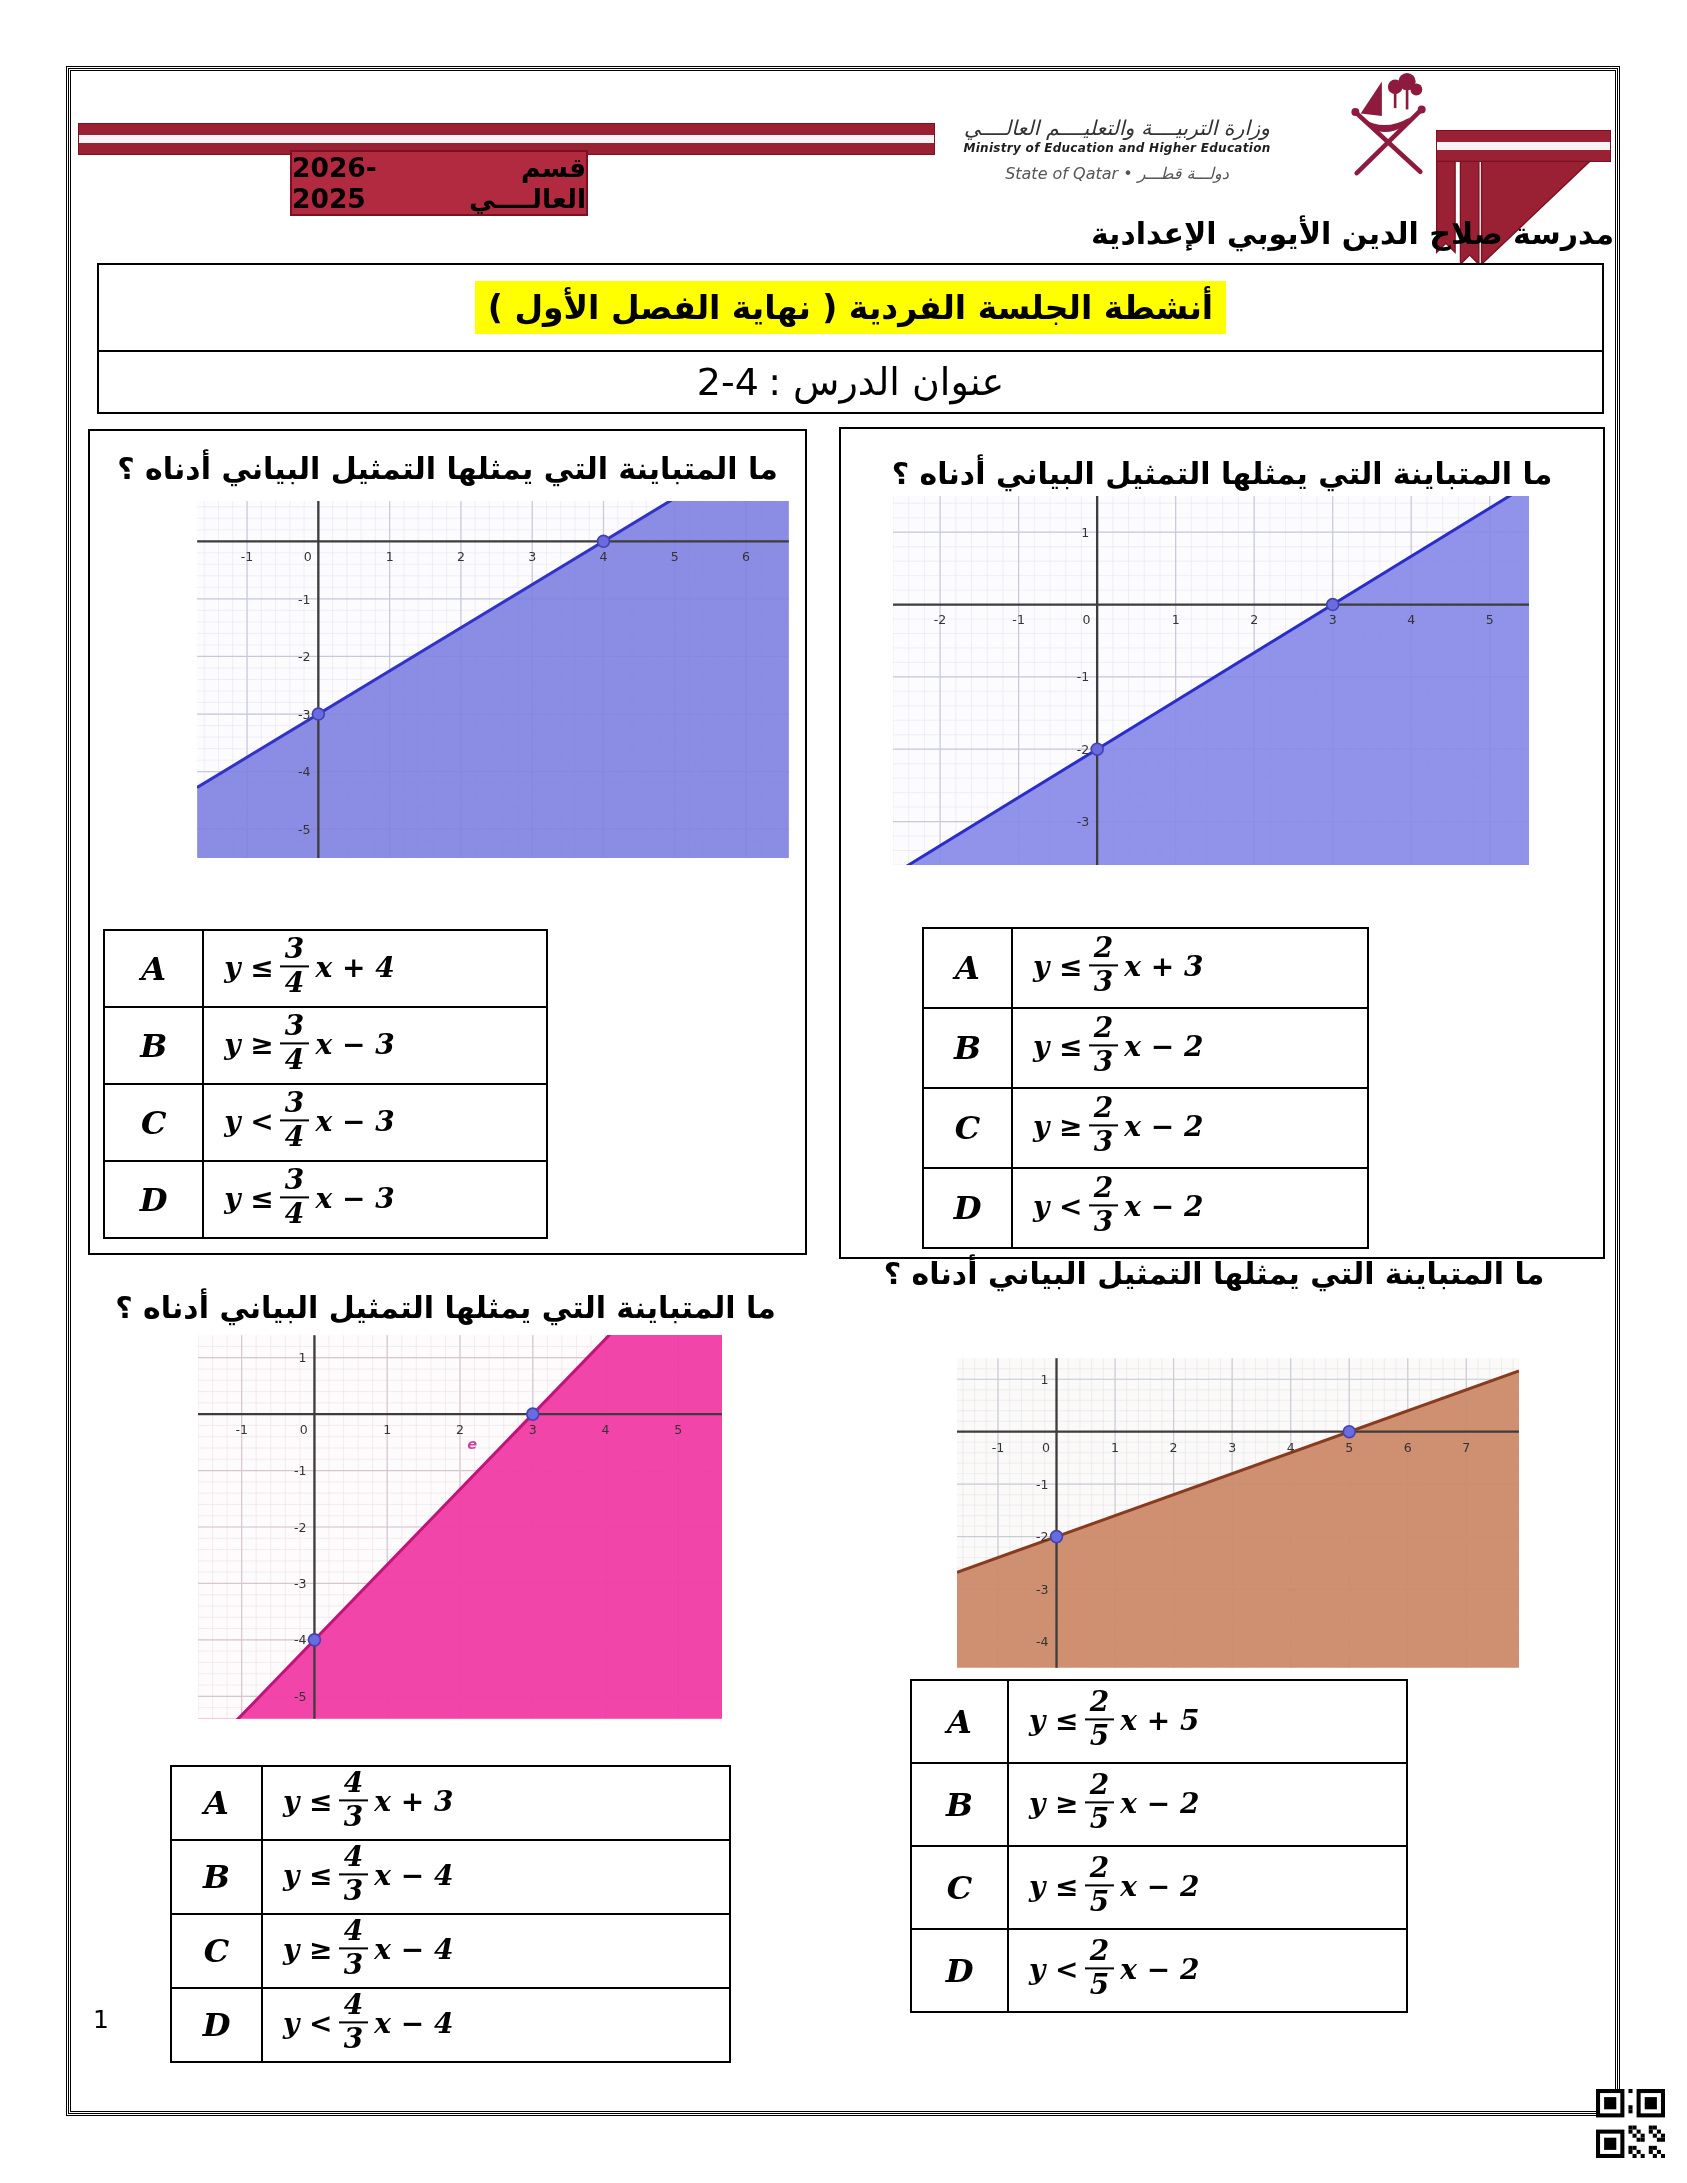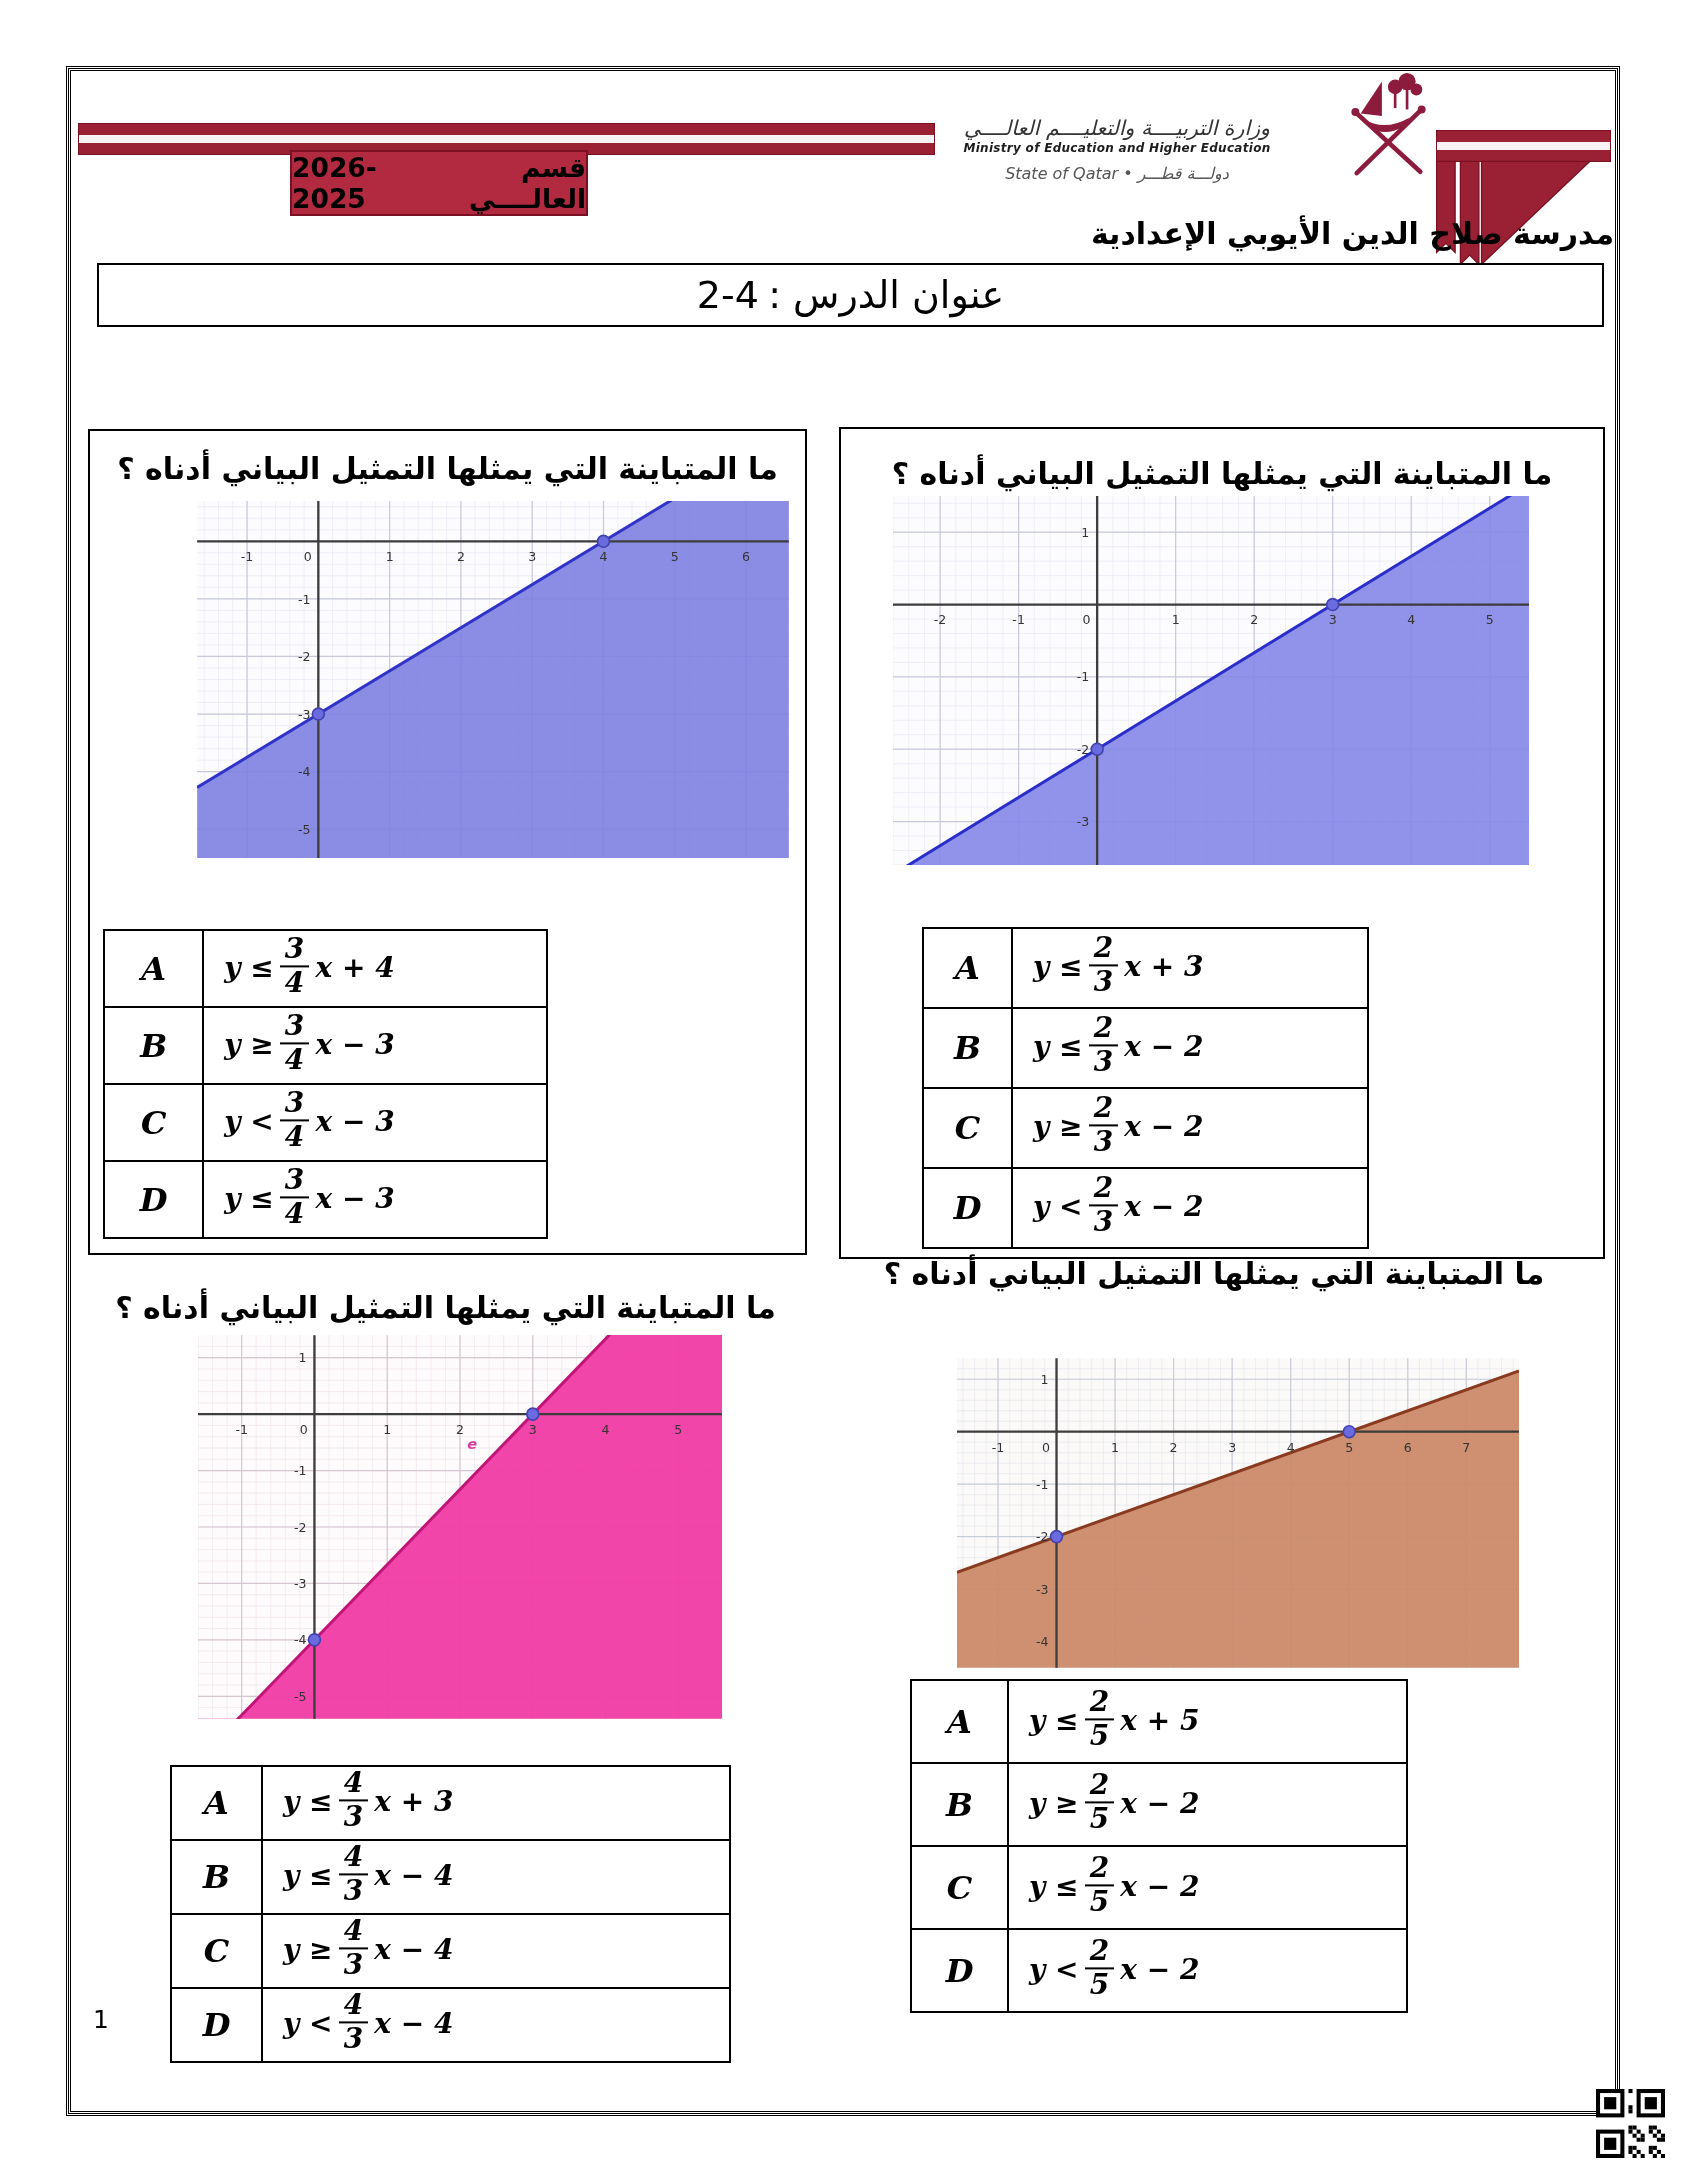--- a/index.html
+++ b/index.html
@@ -86,20 +86,23 @@
   </svg>
 
   <div class="abs school" style="left:1085px;top:216px;width:529px;" dir="rtl">مدرسة صلاح الدين الأيوبي الإعدادية</div>
 
   <div class="abs dept" style="left:290px;top:150px;width:294px;height:62px;" dir="rtl">
     <span>قسم العالــــي</span>
     <span dir="ltr">2026-2025</span>
   </div>
 
   <div class="abs titlebox" style="left:97px;top:263px;width:1503px;">
+    <div class="trow1">
+      <span class="hl" dir="rtl">أنشطة الجلسة الفردية ( نهاية الفصل الأول )</span>
+    </div>
     <div class="trow2" dir="rtl">
       <span>عنوان الدرس :</span>
       <span dir="ltr">2-4</span>
     </div>
   </div>
 
   <div class="abs qbox q1" style="left:88px;top:429px;width:715px;height:822px;">
     <div class="qhead abs" style="left:0;top:20px;width:100%;" dir="rtl">ما المتباينة التي يمثلها التمثيل البياني أدناه ؟</div>
     <svg class="abs" style="left:107px;top:70px;" width="592" height="357" viewBox="0 0 895 540">
         <rect x="0" y="0" width="895" height="540" fill="#fcfcfe"></rect>

